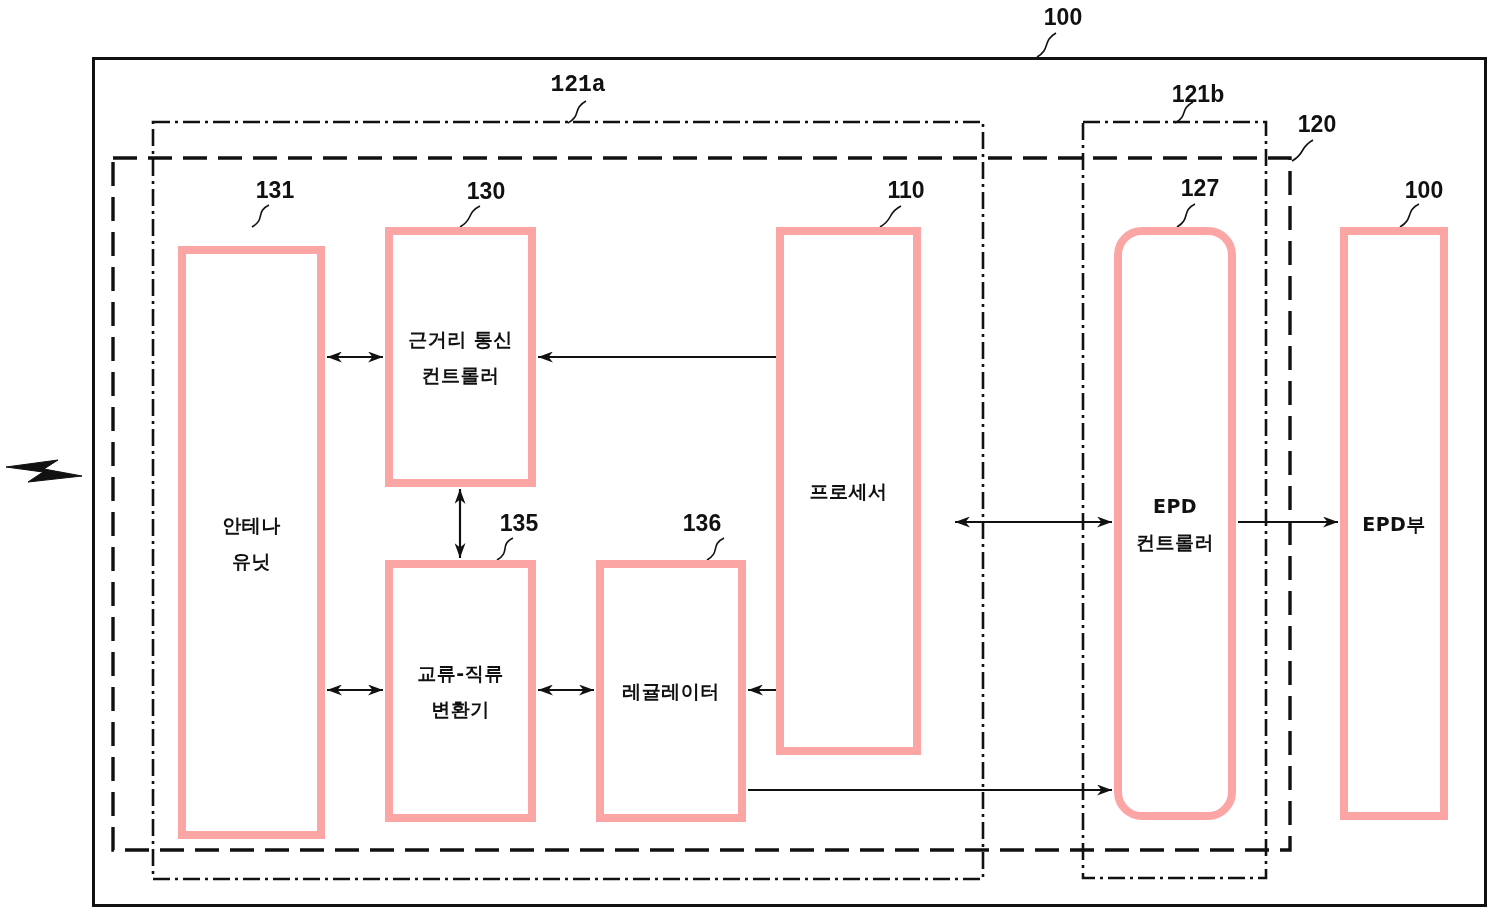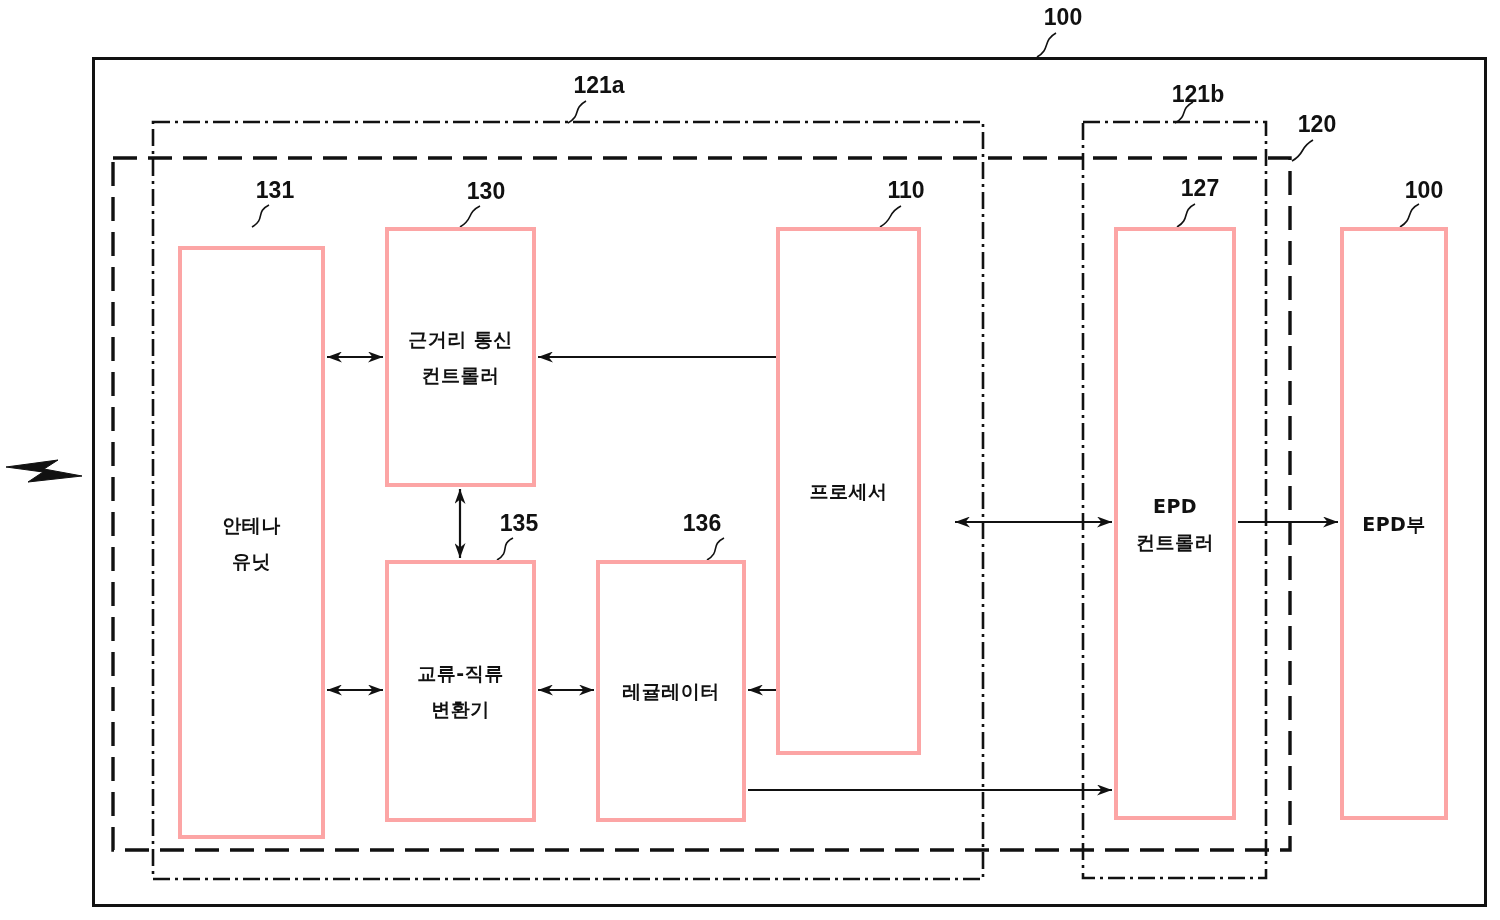--- a/index.html
+++ b/index.html
@@ -7,41 +7,41 @@
     position:relative;width:1500px;height:920px;background:#ffffff;
     font-family:"Liberation Sans","DejaVu Sans",sans-serif;color:#111;
     overflow:hidden;
   }
   #linework{position:absolute;left:0;top:0;width:1500px;height:920px;}
   .outer-box{
     position:absolute;left:92px;top:57px;width:1395px;height:850px;
     border:3px solid #111;box-sizing:border-box;background:transparent;
   }
   .block{
-    position:absolute;border:4px solid #fca5a5;background:#ffffff;
+    position:absolute;border:8px solid #fca5a5;background:#ffffff;
     box-sizing:border-box;display:flex;flex-direction:column;
     align-items:center;justify-content:center;text-align:center;
   }
   .block .txt{
     display:block;font-weight:bold;font-size:19px;letter-spacing:0.5px;
     line-height:36px;white-space:nowrap;
     font-family:"DejaVu Sans","Liberation Sans",sans-serif;
   }
   .ref{
     position:absolute;width:60px;text-align:center;
     font-weight:bold;font-size:23px;line-height:26px;
     font-family:"Liberation Sans","DejaVu Sans",sans-serif;
   }
   
   .b-antenna      {left:178px; top:227px; width:147px; height:593px;margin-top:19px;}
   .b-nfc          {left:385px; top:227px; width:151px; height:260px;}
   .b-acdc         {left:385px; top:560px; width:151px; height:262px;}
   .b-regulator    {left:596px; top:560px; width:150px; height:262px;text-align:right;}
   .b-processor    {left:776px; top:227px; width:145px; height:528px;}
-  .b-epdctrl      {left:1114px;top:227px; width:122px; height:593px;}
+  .b-epdctrl      {left:1114px;top:227px; width:122px; height:593px;border-radius:28px;}
   .b-epdunit      {left:1340px;top:227px; width:108px; height:593px;}
 </style>
 </head>
 <body>
 
 <div id="stage">
 
   <svg id="linework" viewBox="0 0 1500 920" xmlns="http://www.w3.org/2000/svg">
     <defs>
       <marker id="ah" markerUnits="userSpaceOnUse" markerWidth="15" markerHeight="11" refX="15" refY="5.5" orient="auto">
@@ -79,21 +79,21 @@
     <path d="M901,206 C887,213 894,219 880,227" fill="none" stroke="#111" stroke-width="1.6"></path>
     <path d="M1195,204 C1181,211 1191,219 1177,227" fill="none" stroke="#111" stroke-width="1.6"></path>
     <path d="M1419,204 C1405,211 1414,219 1400,227" fill="none" stroke="#111" stroke-width="1.6"></path>
     <path d="M513,538 C499,545 511,552 497,560" fill="none" stroke="#111" stroke-width="1.6"></path>
     <path d="M724,538 C710,545 721,552 707,560" fill="none" stroke="#111" stroke-width="1.6"></path>
   </svg>
 
   <div class="outer-box"></div>
 
   <div class="ref" style="left:1033px;top:4px;">100</div>
-  <div class="ref" style="left:569px;top:72px;">121a</div>
+  <div class="ref" style="left:548px;top:72px;font-family:Liberation Mono, monospace;">121a</div>
   <div class="ref" style="left:1168px;top:81px;">121b</div>
   <div class="ref" style="left:1287px;top:111px;">120</div>
   <div class="ref" style="left:245px;top:177px;">131</div>
   <div class="ref" style="left:456px;top:178px;">130</div>
   <div class="ref" style="left:876px;top:177px;">110</div>
   <div class="ref" style="left:1170px;top:175px;">127</div>
   <div class="ref" style="left:1394px;top:177px;">100</div>
   <div class="ref" style="left:489px;top:510px;">135</div>
   <div class="ref" style="left:672px;top:510px;">136</div>
 

